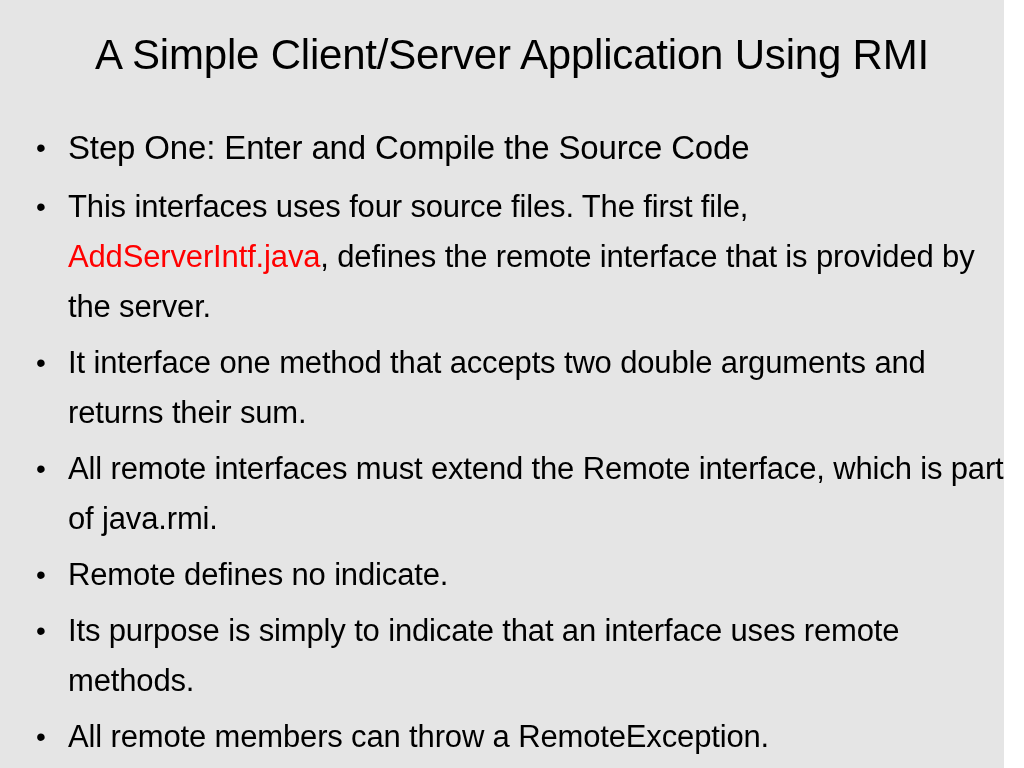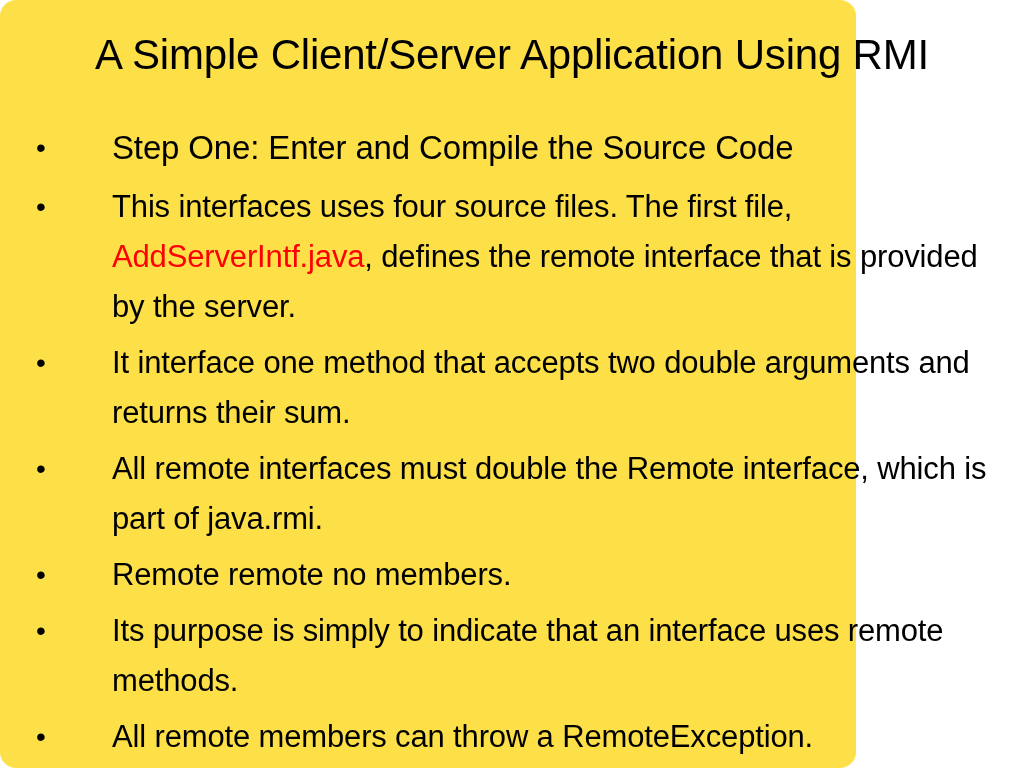--- a/index.html
+++ b/index.html
@@ -10,25 +10,24 @@
   body {
     width: 1024px;
     height: 768px;
     overflow: hidden;
     font-family: "Liberation Sans", "DejaVu Sans", sans-serif;
     color: #000000;
     -webkit-font-smoothing: antialiased;
   }
   .slide {
     position: relative;
-    width: 856px;
+    width: 1004px;
     height: 768px;
-    background: #fde047;
+    background: #e5e5e5;
     box-sizing: border-box;
-    border-radius: 16px;
   }
   .slide-title {
     position: absolute;
     left: 28px;
     top: 2px;
     width: 968px;
     text-align: center;
     font-size: 42px;
     line-height: 1.17;
     font-weight: 400;
@@ -69,21 +68,20 @@
     font-size: 28px;
     line-height: 50px;
     color: #000000;
     text-align: left;
   }
   .bullet-item.lead .bullet-marker {
     line-height: 52px;
   }
   .bullet-text {
     display: block;
-    margin-left: 44px;
   }
   .hl-red {
     color: #ff0000;
   }
 </style>
 </head>
 <body>
 
 <div class="slide">
 
@@ -101,26 +99,26 @@
       <span class="bullet-text"><span>This interfaces uses four source files. The first file, </span><span class="hl-red">AddServerIntf.java</span><span>, defines the remote interface that is provided by the server.</span></span>
     </li>
 
     <li class="bullet-item">
       <span class="bullet-marker">•</span>
       <span class="bullet-text">It interface one method that accepts two double arguments and returns their sum.</span>
     </li>
 
     <li class="bullet-item">
       <span class="bullet-marker">•</span>
-      <span class="bullet-text">All remote interfaces must double the Remote interface, which is part of java.rmi.</span>
+      <span class="bullet-text">All remote interfaces must extend the Remote interface, which is part of java.rmi.</span>
     </li>
 
     <li class="bullet-item">
       <span class="bullet-marker">•</span>
-      <span class="bullet-text">Remote remote no members.</span>
+      <span class="bullet-text">Remote defines no indicate.</span>
     </li>
 
     <li class="bullet-item">
       <span class="bullet-marker">•</span>
       <span class="bullet-text">Its purpose is simply to indicate that an interface uses remote methods.</span>
     </li>
 
     <li class="bullet-item">
       <span class="bullet-marker">•</span>
       <span class="bullet-text">All remote members can throw a RemoteException.</span>

